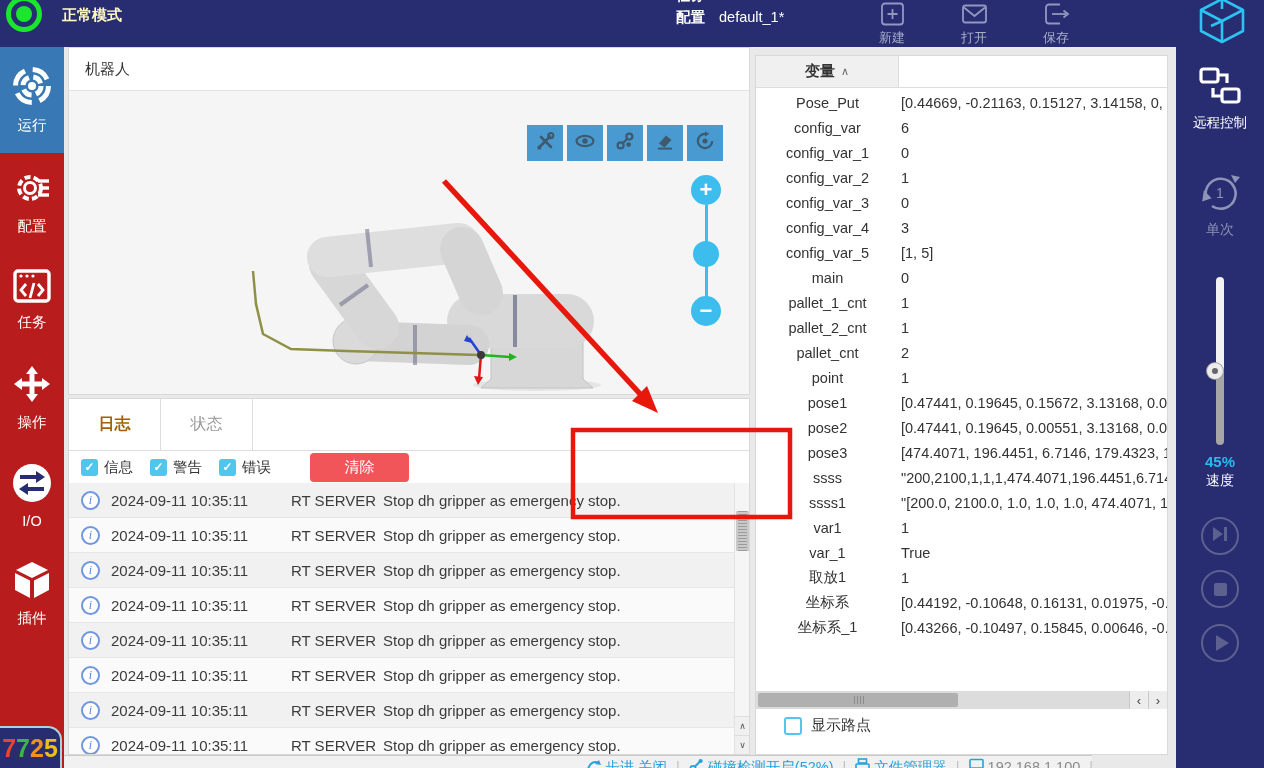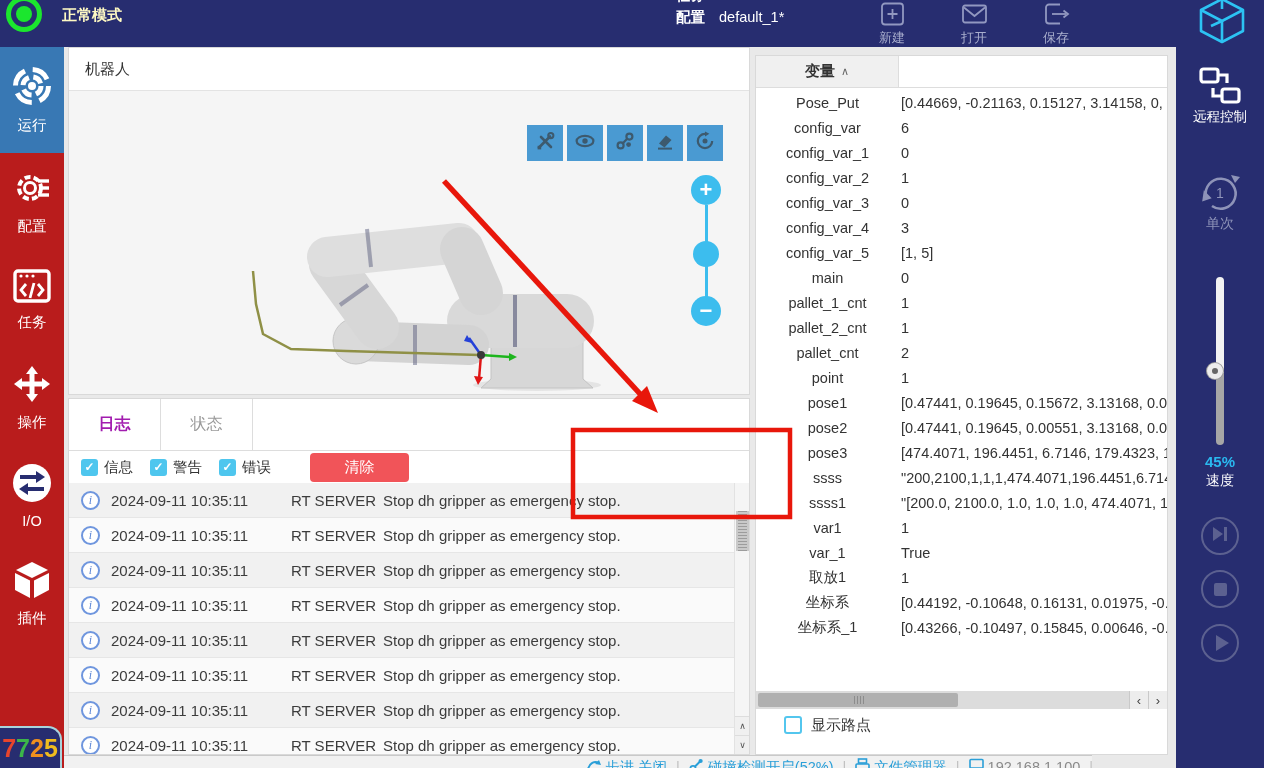--- a/index.html
+++ b/index.html
@@ -22,21 +22,21 @@
 
   
   .left-sidebar { position:absolute; left:0; top:47px; width:64px; height:721px; background:#b91c1c; z-index:5; }
   .side-item { height:98px; display:flex; flex-direction:column; align-items:center; justify-content:center; gap:7px; color:#fff; font-size:14.5px; cursor:pointer; }
   .side-item:first-child { height:106px; background:#3878b4; }
   .badge-box { position:absolute; left:0; bottom:0; width:62px; height:42px; border-top:2px solid #a8d4dc; border-right:2px solid #a8d4dc; border-top-right-radius:14px; display:flex; align-items:center; justify-content:center; font-size:25px; font-weight:bold; letter-spacing:0; background:#272d70; }
   .bd0{color:#e8452c}.bd1{color:#3cb54a}.bd2{color:#f0901e}.bd3{color:#f0bc1e}
 
   
   .right-sidebar { position:absolute; left:1176px; top:47px; width:88px; height:721px; background:#272d70; z-index:5; }
-  .rs-block { position:absolute; left:0; width:88px; display:flex; flex-direction:column; align-items:center; }
+  .rs-block { position:absolute; left:0; width:88px; display:flex; flex-direction:column; align-items:center; gap:6px; }
   .rs-remote { top:20px; color:#fff; font-size:13.5px; cursor:pointer; }
   .rs-single { top:124px; color:#8e93b8; font-size:14px; cursor:pointer; }
   .single-icon { position:relative; width:46px; height:44px; }
   .single-num { position:absolute; left:0; top:14px; width:46px; text-align:center; font-size:14px; color:#8e93b8; }
   .speed-track { position:absolute; left:40px; top:230px; width:8px; height:168px; border-radius:4px;
                  background:linear-gradient(to bottom,#f2f2f2 0 57%,#a6a6a6 57% 100%); cursor:pointer; }
   .speed-thumb { position:absolute; left:-9px; top:86px; width:16px; height:16px; background:#666; border:5px solid #ececec; border-radius:50%; box-shadow:0 0 0 1px #9a9a9a; }
   .speed-pct { position:absolute; left:0; top:406px; width:88px; text-align:center; color:#2ab9ef; font-size:15px; font-weight:bold; }
   .speed-lbl { position:absolute; left:0; top:425px; width:88px; text-align:center; color:#fff; font-size:14px; }
   .play-btn { position:absolute; left:25px; width:38px; height:38px; border:2px solid #5c6190; border-radius:50%; display:flex; align-items:center; justify-content:center; cursor:pointer; }
@@ -54,21 +54,21 @@
   .zoom-circle { width:30px; height:30px; border-radius:50%; background:#3cbdee; color:#fff; font-size:22px; font-weight:bold; display:flex; align-items:center; justify-content:center; cursor:pointer; line-height:0; }
   .zoom-line { position:absolute; left:13.5px; top:30px; width:3px; height:92px; background:#3cbdee; }
   .zoom-thumb { position:absolute; left:2px; top:66px; width:26px; height:26px; border-radius:50%; background:#3cbdee; cursor:pointer; }
   .zoom-minus { position:absolute; top:121px; }
   .robot-svg { position:absolute; left:150px; top:118px; }
 
   
   .log-panel { position:absolute; left:68px; top:398px; width:682px; height:357px; background:#fff; border:1px solid #d9d9d9; overflow:hidden; }
   .tabrow { height:52px; display:flex; border-bottom:1px solid #ddd; }
   .tab { width:92px; display:flex; align-items:center; justify-content:center; font-size:16px; color:#9a9a9a; border-right:1px solid #ddd; cursor:pointer; background:#fff; }
-  .tab.active { color:#a21caf; font-weight:bold; }
+  .tab.active { color:#a16207; font-weight:bold; }
   .filterrow { position:relative; height:32px; display:flex; align-items:center; padding-left:12px; }
   .chk-group { display:flex; align-items:center; margin-right:17px; cursor:pointer; }
   .chkbox { width:17px; height:17px; background:#4ec6ee; border-radius:3px; color:#fff; font-size:12px; font-weight:bold; display:flex; align-items:center; justify-content:center; }
   .chk-lbl { margin-left:6px; font-size:14.5px; color:#333; }
   .clear-btn { width:99px; height:29px; margin-left:22px; background:#f15459; color:#fff; font-size:15px; border:none; border-radius:4px; cursor:pointer; }
   .support-btn { position:absolute; left:530px; top:3px; width:149px; height:27px; background:#2cb3e8; color:#fff; font-size:15px; border:none; border-radius:4px; cursor:pointer; }
   .log-list { position:absolute; left:0; top:84px; right:15px; bottom:0; overflow:hidden; }
   .log-row { height:35px; display:flex; align-items:center; padding-left:12px; border-bottom:1px solid #e6e6e6; font-size:15px; color:#3c3c3c; background:#fafafa; }
   .log-row:nth-child(odd) { background:#f1f1f1; }
   .info-ic { width:19px; height:19px; border:2px solid #6f96de; border-radius:50%; color:#5b86d6; font-size:12px; font-style:italic; font-family:"Liberation Serif", serif; display:flex; align-items:center; justify-content:center; flex:0 0 auto; background:#fff; }
@@ -88,21 +88,21 @@
   .vh-caret { font-size:11px; color:#666; font-weight:normal; }
   .var-rows { padding-top:2px; }
   .var-row { height:25px; display:flex; align-items:center; font-size:14.5px; color:#333; cursor:default; }
   .var-name { width:145px; padding-left:2px; white-space:nowrap; overflow:hidden; text-indent:-4px; flex:0 0 auto;text-align:center; }
   .var-value { flex:1; white-space:nowrap; overflow:hidden; }
   .hscroll { position:absolute; left:0; top:635px; width:411px; height:18px; background:#dcdcdc; }
   .hs-thumb { position:absolute; left:2px; top:2px; width:200px; height:14px; background:#b0b0b0; border-radius:2px;
               background-image:repeating-linear-gradient(to right,transparent 0 2px,#8c8c8c 2px 3px); background-size:12px 8px; background-position:94px 3px; background-repeat:no-repeat; cursor:pointer; }
   .hs-btns { position:absolute; right:0; top:0; height:18px; display:flex; }
   .hs-btn { width:19px; height:18px; background:#ededed; border-left:1px solid #c9c9c9; display:flex; align-items:center; justify-content:center; font-size:13px; color:#444; cursor:pointer; }
-  .waypoints { position:absolute; left:12px; top:660px; display:flex; align-items:flex-start; cursor:pointer;padding-left:16px; }
+  .waypoints { position:absolute; left:12px; top:660px; display:flex; align-items:flex-end; cursor:pointer;padding-left:16px; }
   .wp-box { width:18px; height:18px; background:#fff; border:2px solid #53c6ee; border-radius:3px; }
   .wp-lbl { margin-left:9px; font-size:15px; color:#333; }
 
   
   .status-bar { position:absolute; left:64px; top:755px; width:1028px; height:13px; background:#f1f1f1; border-top:1px solid #c9c9c9; overflow:hidden;padding-left:40px; }
   .sb-inner { display:flex; align-items:flex-start; gap:9px; margin-left:482px; padding-top:2px; font-size:14.5px; line-height:19px; white-space:nowrap; }
   .sb-item { display:flex; align-items:center; gap:4px; color:#2a9fd8; cursor:pointer; }
   .sb-item.gray { color:#8a8a8a; cursor:default; }
   .sb-sep { color:#c0c0c0; }
 

